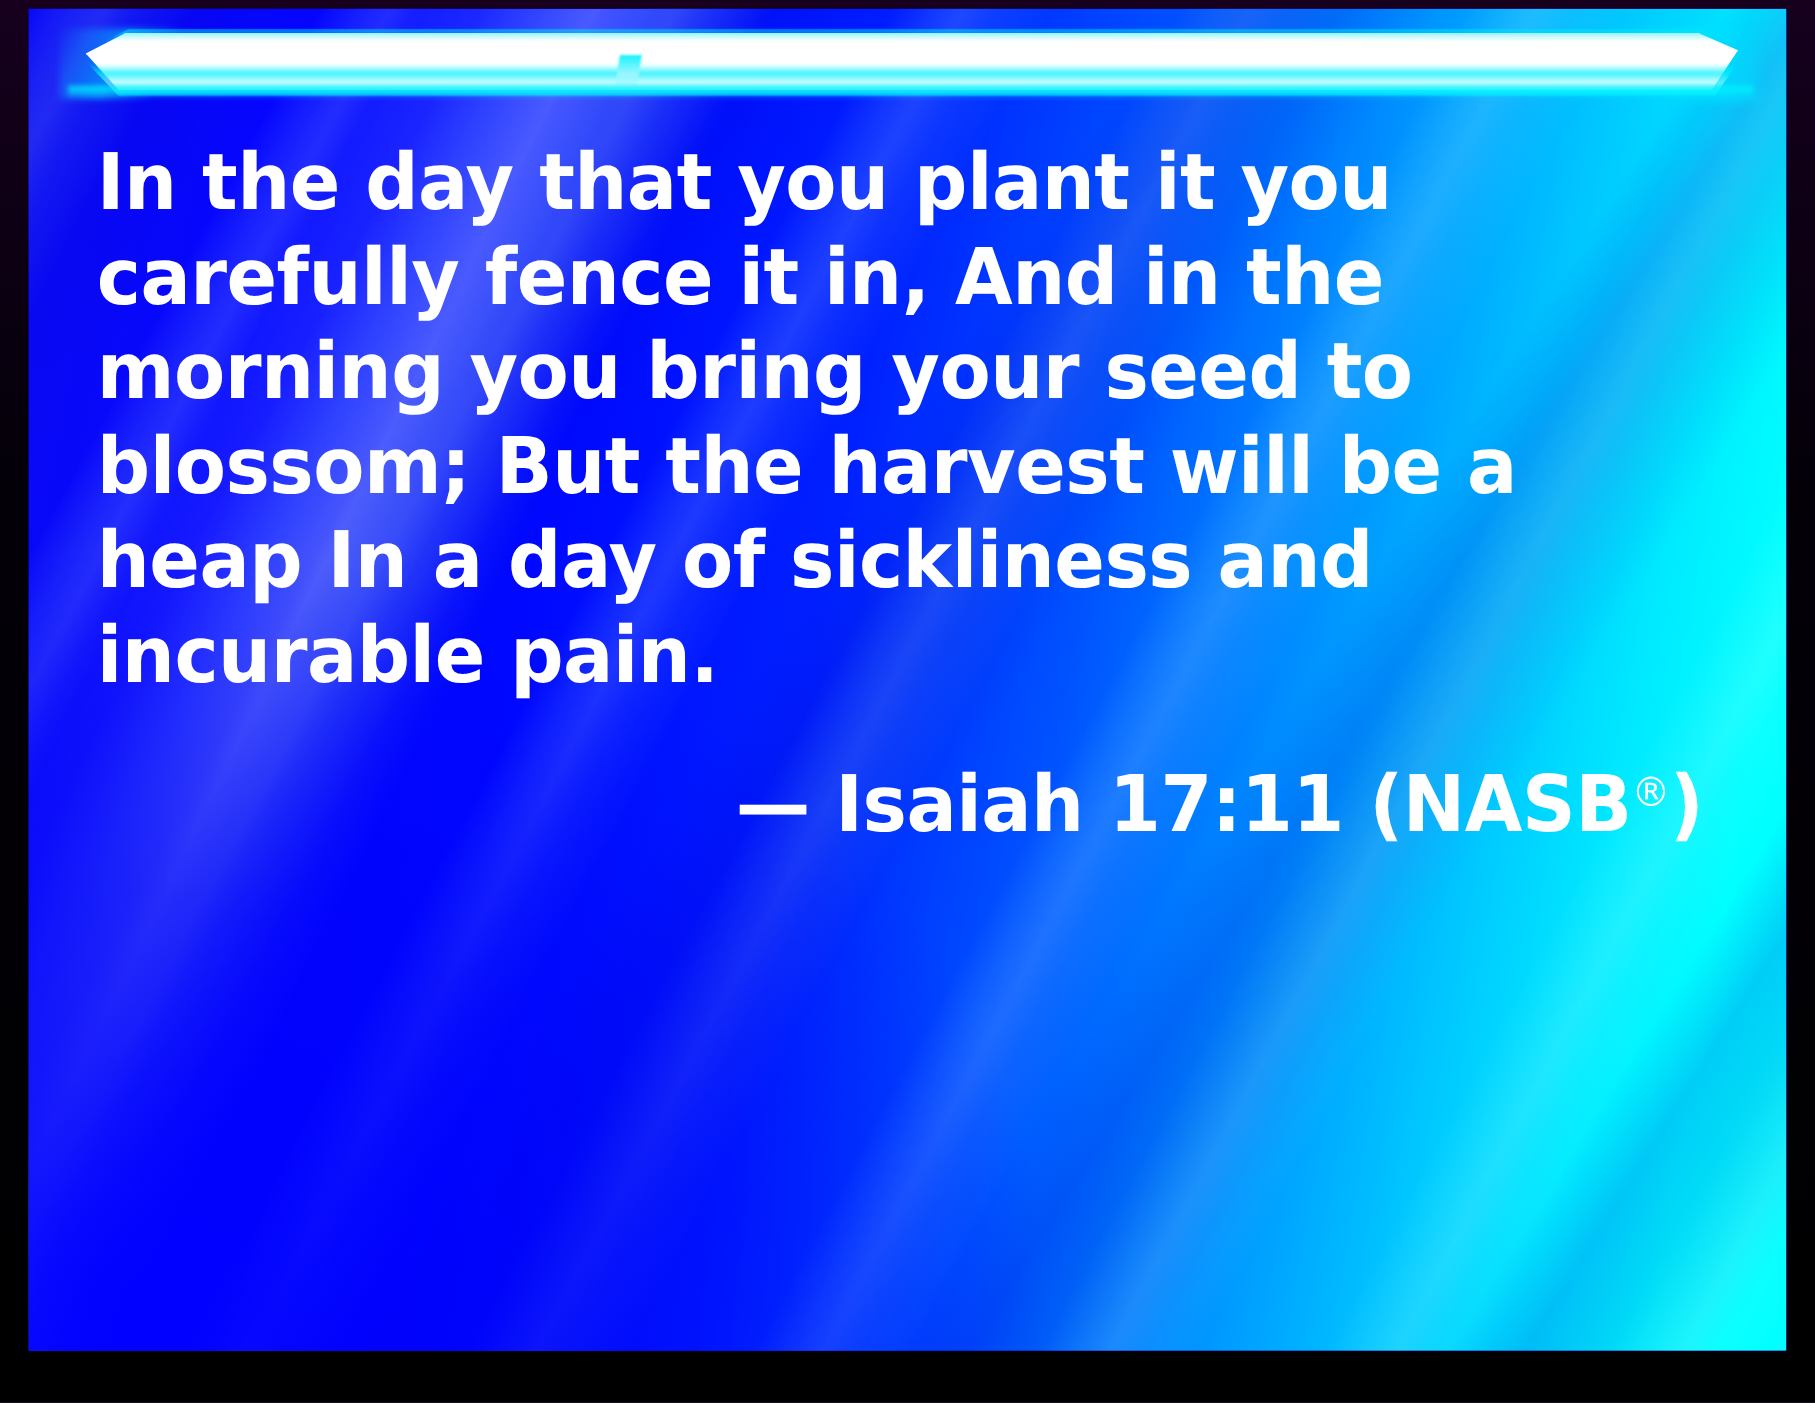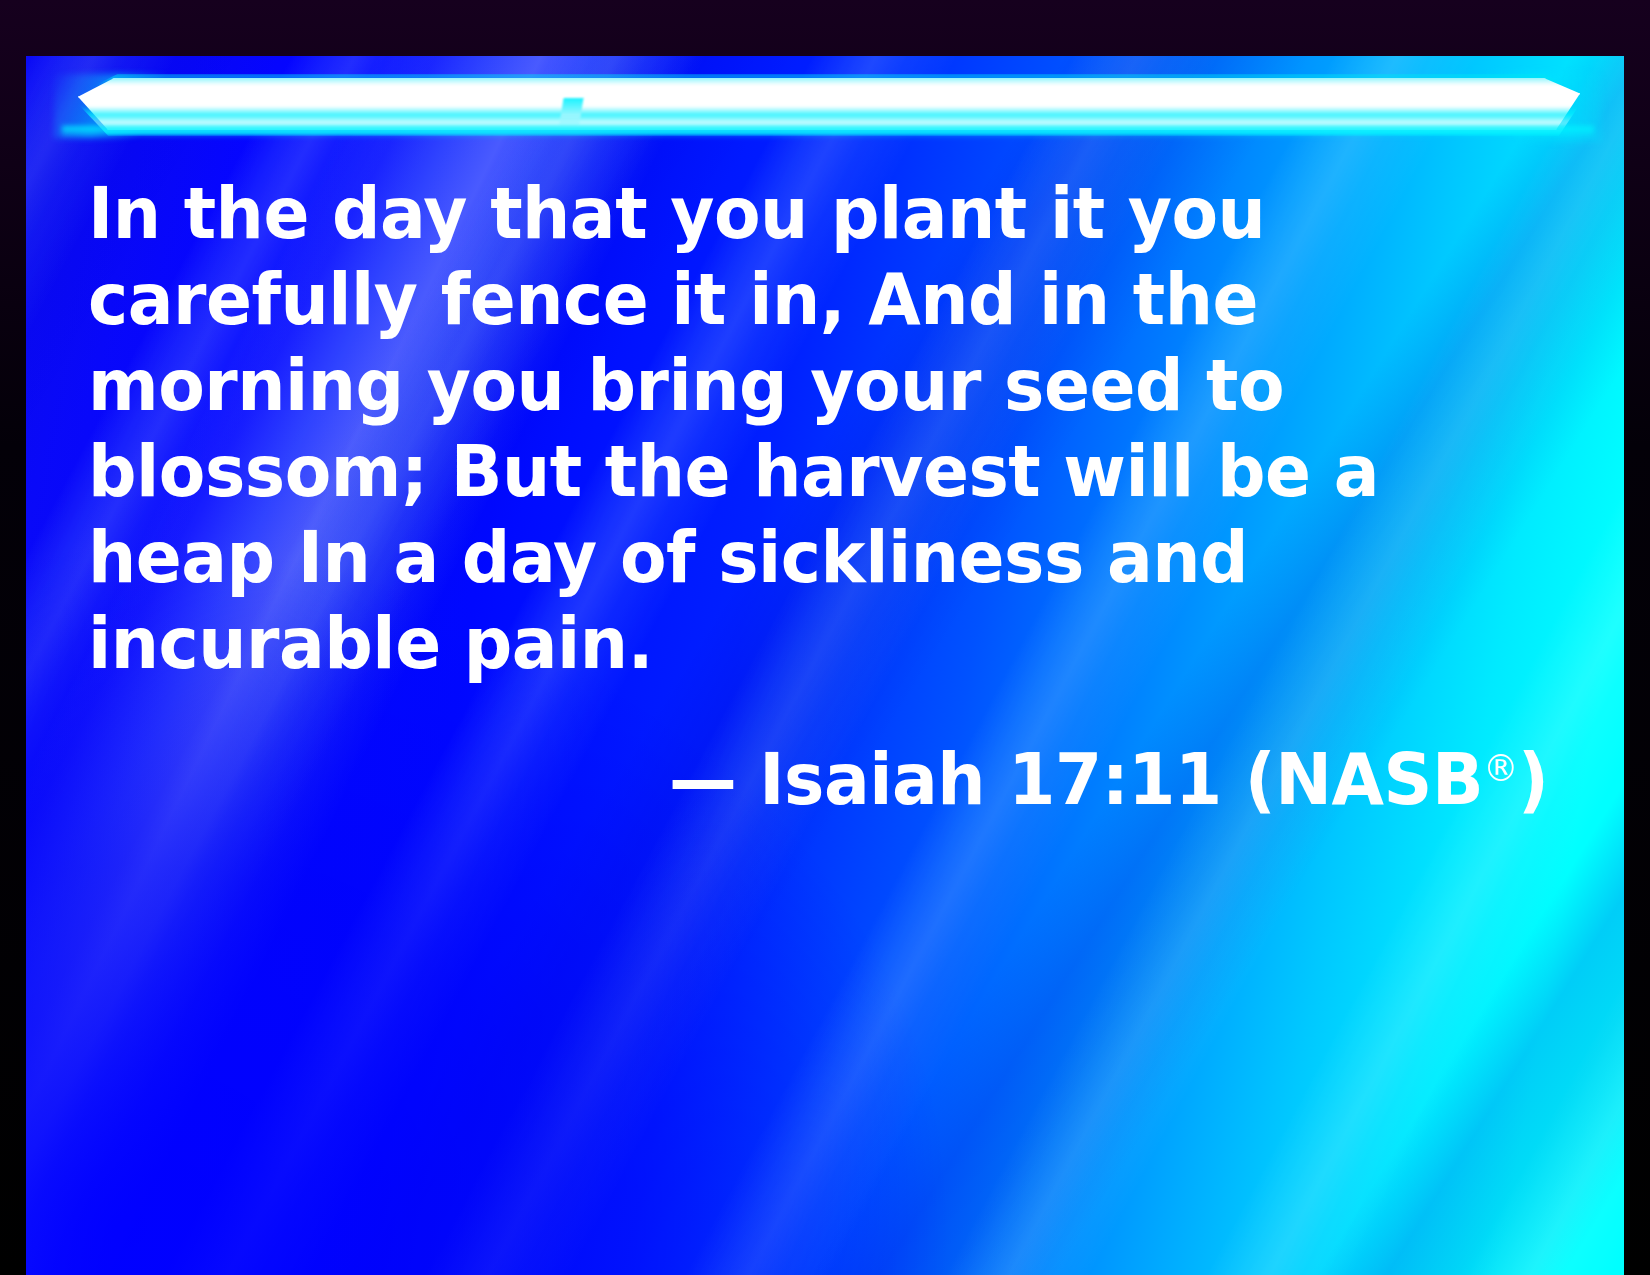--- a/index.html
+++ b/index.html
@@ -32,21 +32,20 @@
 
   
   .canvas {
     position: absolute;
     left: 26px;
     top: 8px;
     width: 1598px;
     height: 1220px;
     overflow: hidden;
     background: #0000ff;
-    margin-top: 48px;
   }
 
   
   .bg-base {
     position: absolute;
     inset: 0;
     background: linear-gradient(
       100deg,
       #0b0bf5 0%,
       #0505ff 14%,

